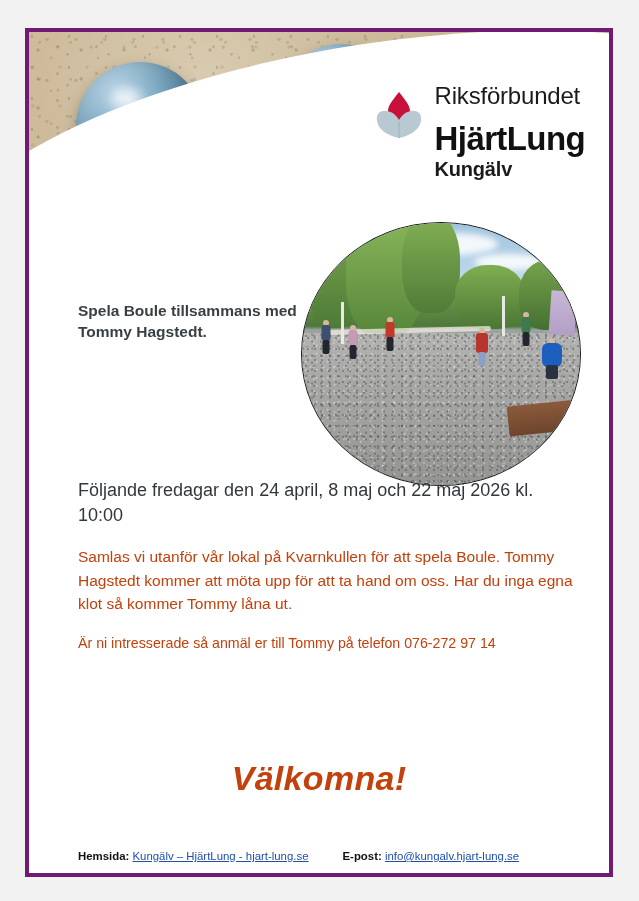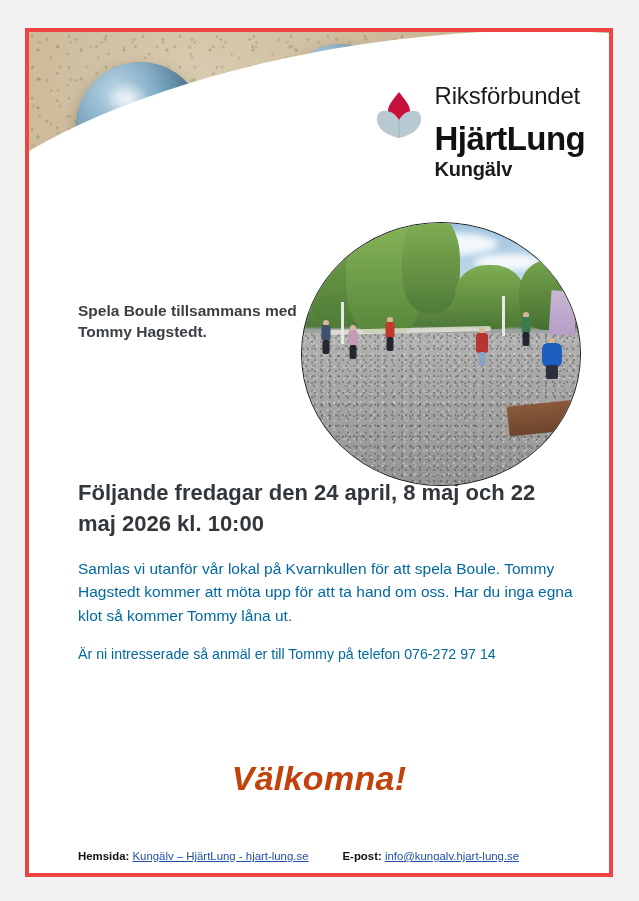--- a/index.html
+++ b/index.html
@@ -8,21 +8,21 @@
     background:#f2f2f2;
     font-family:"Liberation Sans", sans-serif;
     overflow:hidden;
   }
   
   .poster{
     position:absolute;
     left:25px;top:28px;
     width:588px;height:849px;
     background:#ffffff;
-    border:4px solid #ef4444;
+    border:4px solid #701a75;
     box-sizing:border-box;
     overflow:hidden;
   }
   
   .header-photo{
     position:absolute;left:0;top:0;
     width:580px;height:160px;
     overflow:hidden;
     background:
       radial-gradient(circle at 30% 30%, #d9cbb0 0%, #cdbb9b 40%, #c0ad8c 100%);
@@ -165,25 +165,25 @@
   .intro-title{
     position:absolute;left:49px;top:268px;width:230px;
     font-size:15.5px;font-weight:700;color:#3a3f44;line-height:1.38;
     z-index:7;
   }
   .content{
     position:absolute;left:49px;top:446px;width:500px;
     z-index:7;
   }
   .date-head{
-    font-size:22px;font-weight:700;color:#32373c;
+    font-size:18px;font-weight:400;color:#32373c;
     line-height:1.40;margin:0 0 17px 0;
   }
   .para{
-    font-size:15.5px;color:#0369a1;line-height:1.52;margin:0 0 17px 0;
+    font-size:15.5px;color:#c2410c;line-height:1.52;margin:0 0 17px 0;
   }
   .para.small{font-size:14.2px;margin-bottom:12px;}
   .welcome{
     position:absolute;left:0;top:727px;width:580px;
     text-align:center;
     font-size:34px;font-weight:700;font-style:italic;
     color:#c2410c;letter-spacing:.3px;
     z-index:7;
   }
   

